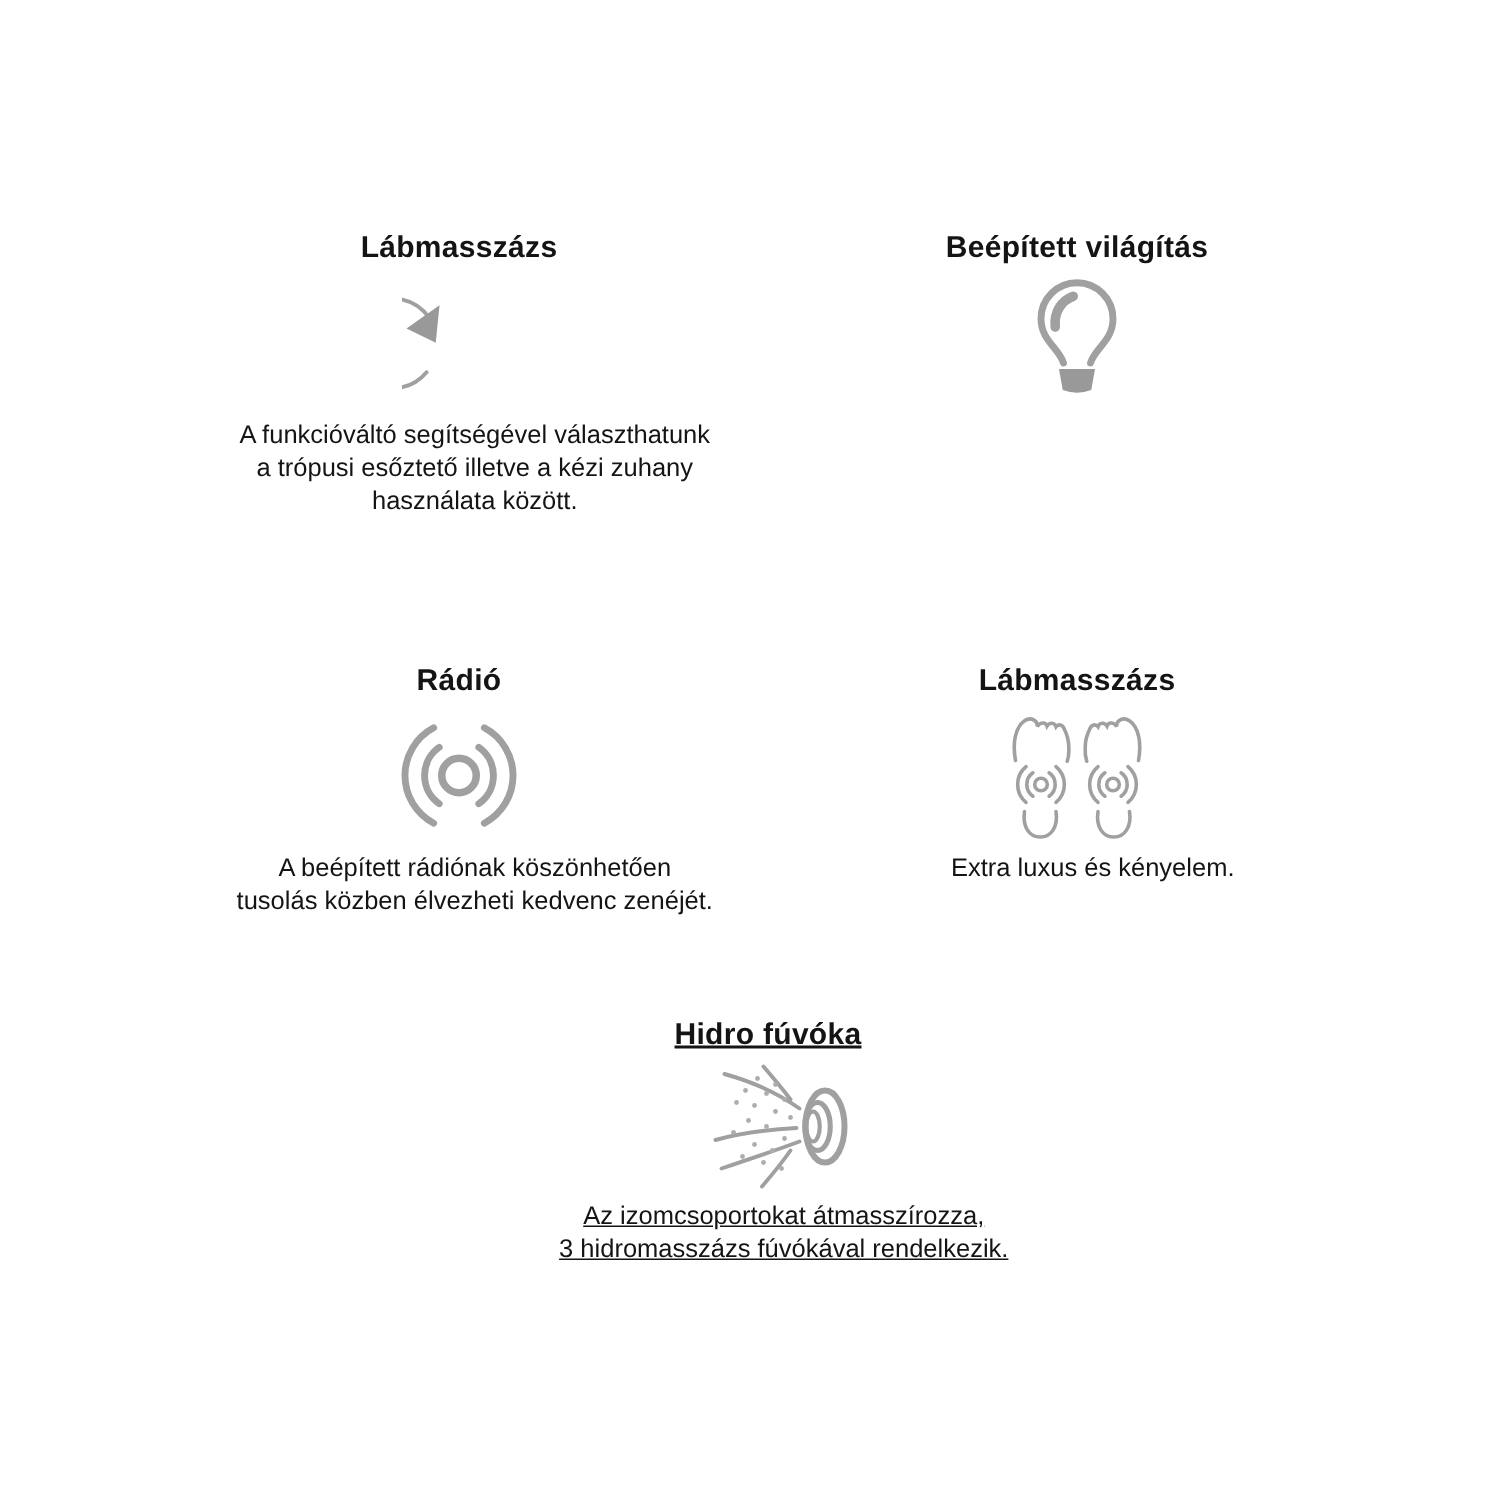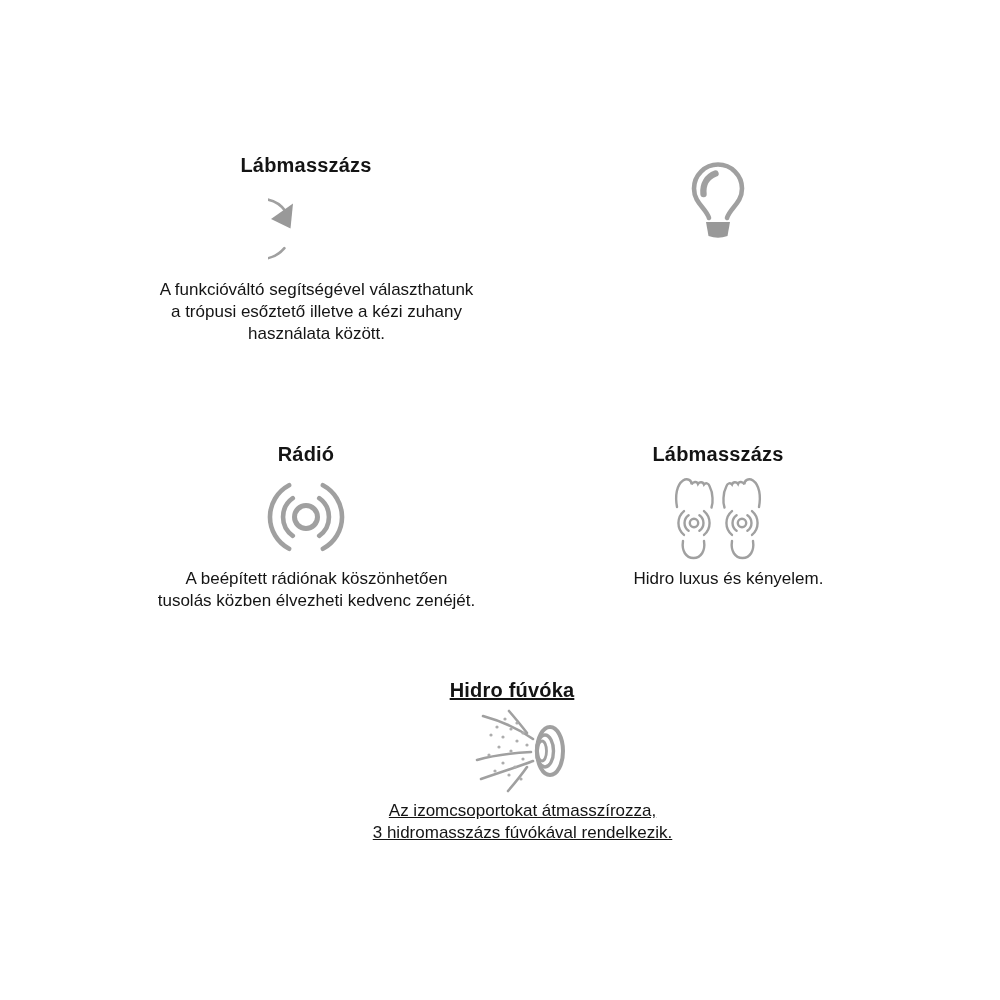--- a/index.html
+++ b/index.html
@@ -71,20 +71,21 @@
         <path class="icon-stroke" stroke-width="2.6" stroke-linecap="round" d="M 16.4 60.2 A 30 30 0 1 1 18 23.7"></path>
         <path class="icon-fill" d="M 3 31 L 25 15.5 L 22.5 40.5 Z"></path>
       </svg>
     </div>
     <p class="feature-desc">A funkcióváltó segítségével választhatunk
 a trópusi esőztető illetve a kézi zuhany
 használata között.</p>
   </section>
 
   <section class="feature">
+    <h2 class="feature-title">Beépített világítás</h2>
     <div class="icon-box">
       <svg width="72" height="84" viewBox="0 0 72 84" aria-hidden="true">
         <path class="icon-stroke" stroke-width="4.6" stroke-linecap="round" d="M 27 56 C 24 46 12 41 12 26.5 A 24 24 0 1 1 60 26.5 C 60 41 48 46 45 56"></path>
         <path class="icon-stroke" stroke-width="6.4" stroke-linecap="round" d="M 21.5 32 C 20.5 22 25.5 14.5 33.5 11.5"></path>
         <path class="icon-fill" d="M 24 60 L 48 60 L 45.5 74 Q 36 77.5 26.5 74 Z"></path>
       </svg>
     </div>
   </section>
 
   <section class="feature">
@@ -114,21 +115,21 @@
           <circle cx="22" cy="50" r="4.2"></circle>
           <path d="M 16.6 42.2 A 9.5 9.5 0 0 0 16.6 57.8"></path>
           <path d="M 27.4 42.2 A 9.5 9.5 0 0 1 27.4 57.8"></path>
           <path d="M 12 38.1 A 15.5 15.5 0 0 0 12 61.9"></path>
           <path d="M 32 38.1 A 15.5 15.5 0 0 1 32 61.9"></path>
           <path d="M 11 68 C 9.5 78 14 85 21.5 85 C 29 85 33.5 78 32 68"></path>
         </g>
         <use href="#footL" transform="translate(92 0) scale(-1 1)"></use>
       </svg>
     </div>
-    <p class="feature-desc">Hidro luxus és kényelem.</p>
+    <p class="feature-desc">Extra luxus és kényelem.</p>
   </section>
 
 </div>
 
 <section class="feature feature-bottom">
   <h2 class="feature-title">Hidro fúvóka</h2>
   <div class="icon-box">
     <svg width="118" height="92" viewBox="0 0 118 92" aria-hidden="true">
       <ellipse class="icon-stroke" stroke-width="4" cx="97" cy="46" rx="13" ry="24"></ellipse>
       <ellipse class="icon-stroke" stroke-width="3.4" cx="92" cy="46" rx="8.5" ry="16"></ellipse>

